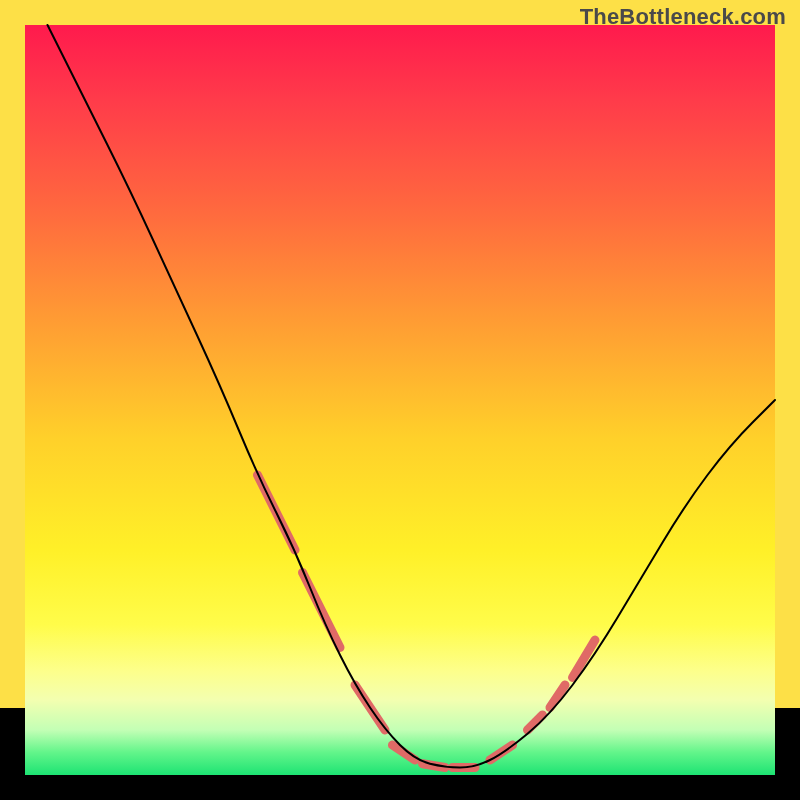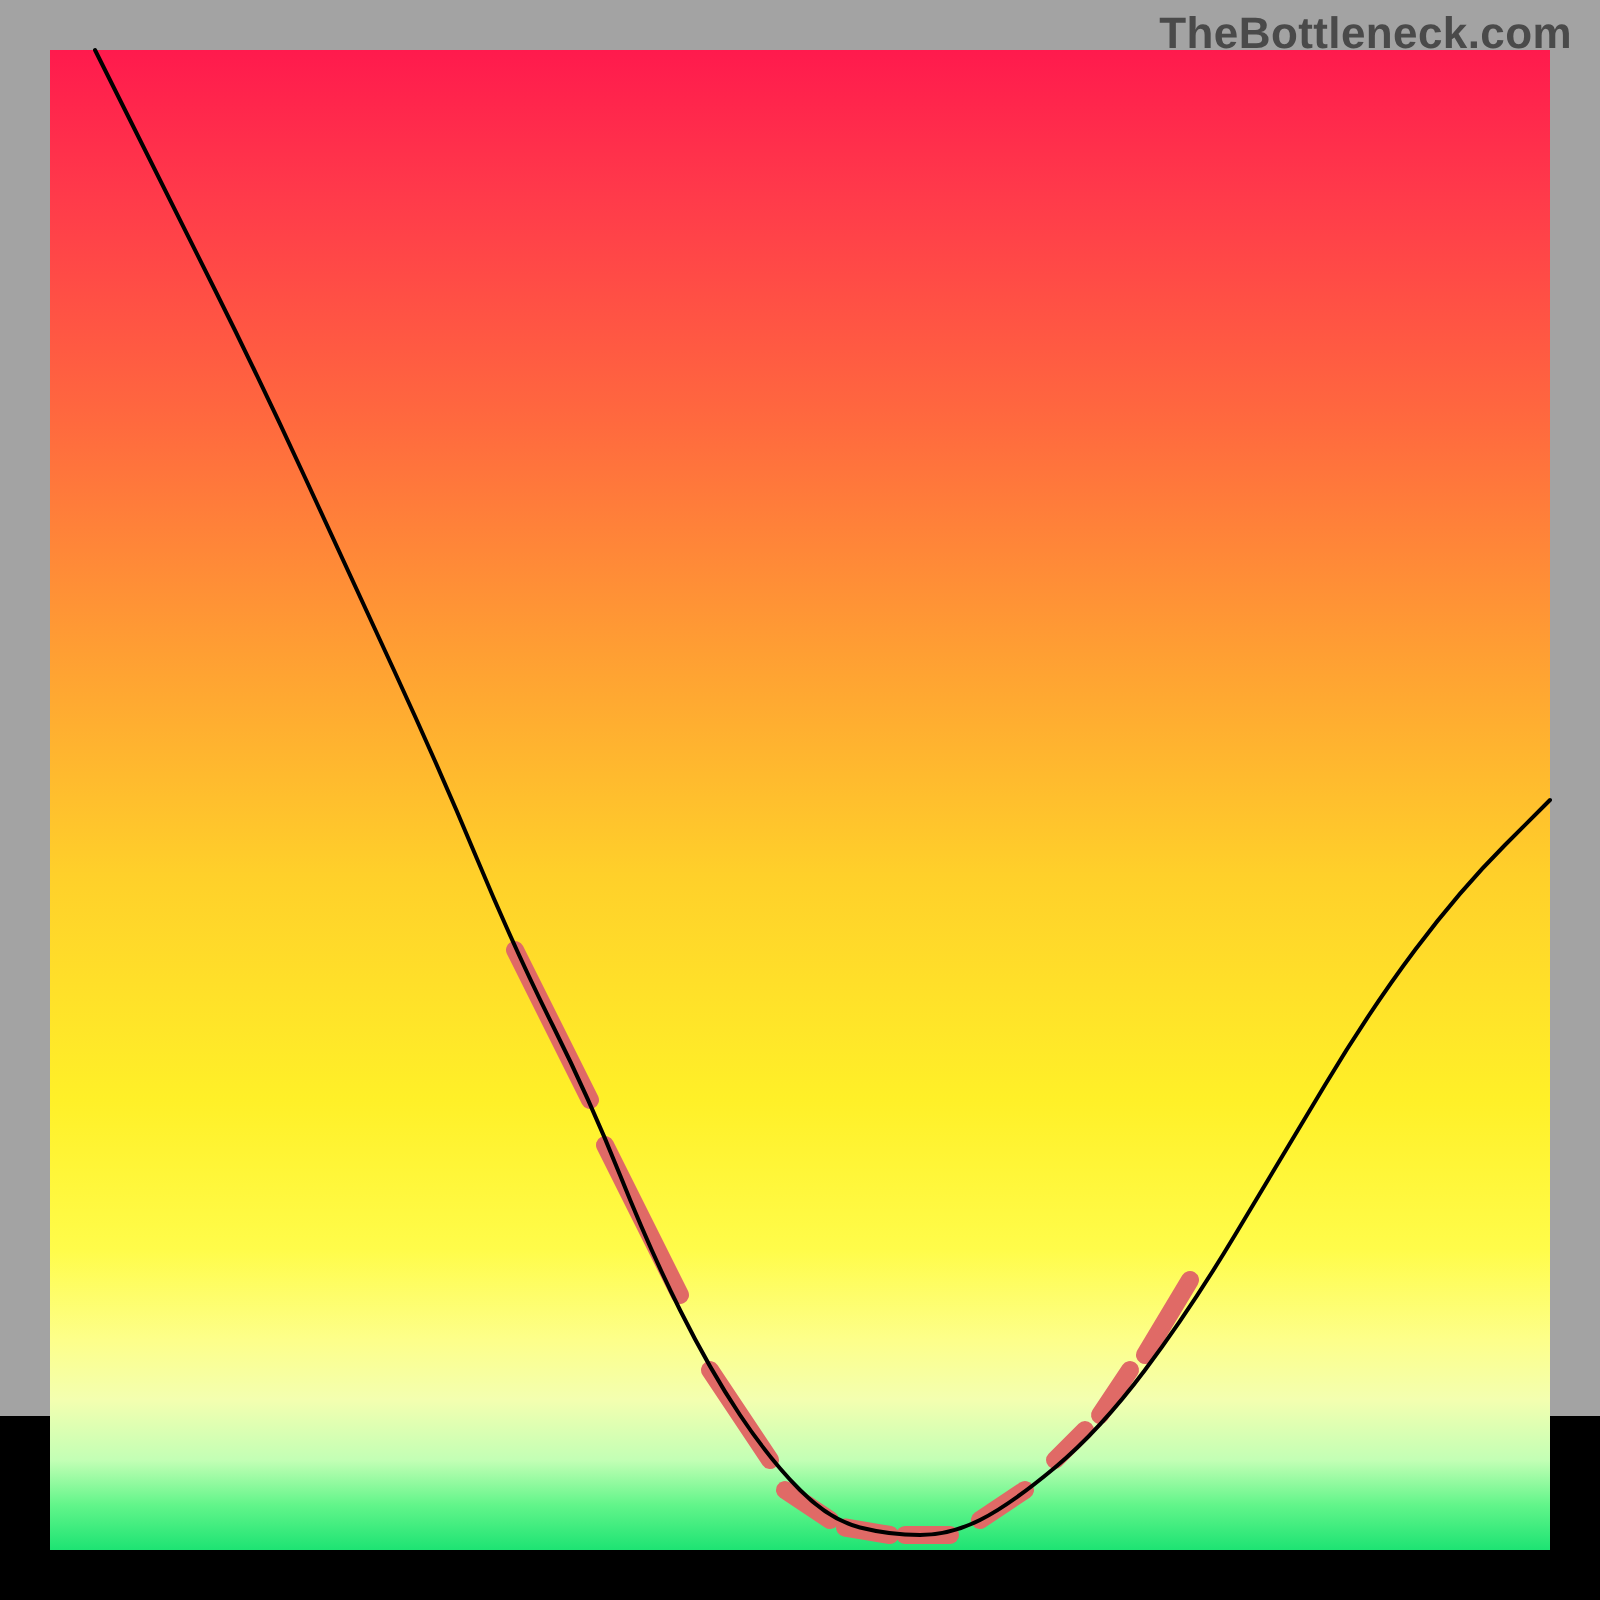--- a/index.html
+++ b/index.html
@@ -10,21 +10,21 @@
     background: #000;
     overflow: hidden;
     font-family: Arial, Helvetica, sans-serif;
   }
   .frame {
     position: absolute;
     top: 0;
     left: 0;
     width: 800px;
     height: 708px;
-    background: #a3a3a3;
+    background: #fde047;
   }
   .plot-area {
     position: absolute;
     top: 25px;
     left: 25px;
     width: 750px;
     height: 750px;
     background: linear-gradient(to bottom,
       #ff1a4d 0%,
       #ff3b4a 10%,

